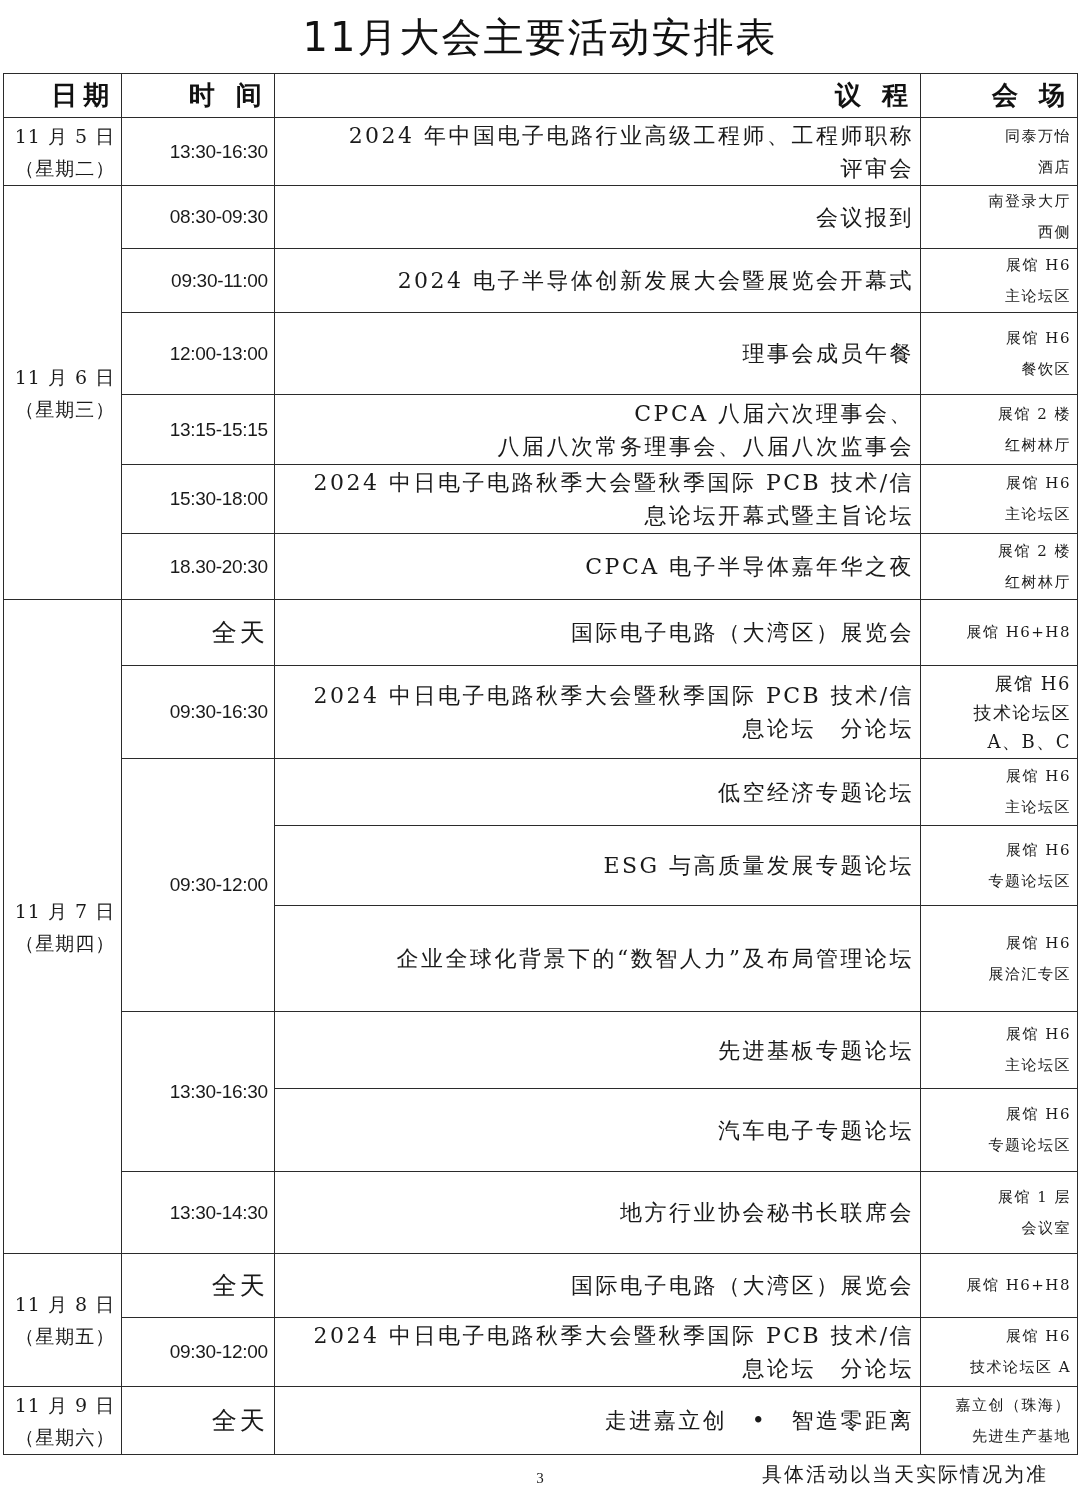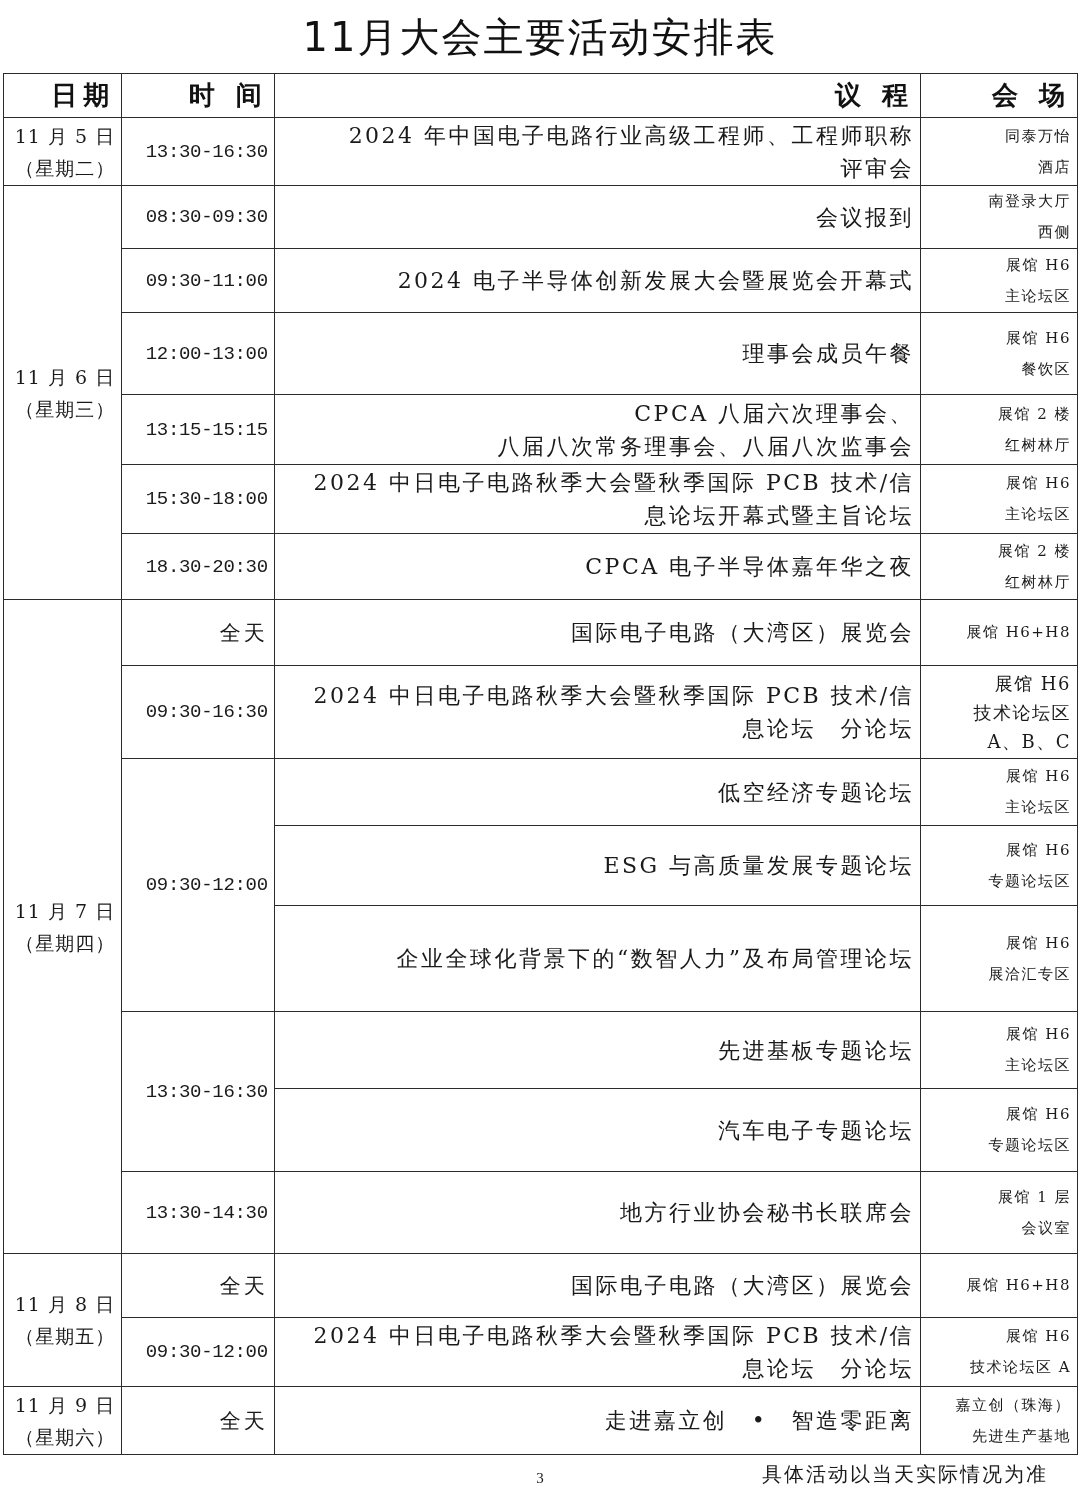--- a/index.html
+++ b/index.html
@@ -22,22 +22,22 @@
   }
   table.schedule th {
     height: 43px; font-size: 26px; font-weight: bold; letter-spacing: 6px;
     font-family: "DejaVu Sans", "Liberation Sans", sans-serif; color: #111;
   }
   .c-date { width: 113px; }
   .c-time { width: 146px; }
   .c-agenda { width: 618px; }
   .c-venue { width: 150px; }
   td.date { font-size: 19px; line-height: 32px; letter-spacing: 1px; }
-  td.time { font-size: 19px; font-family: Liberation Mono, monospace; letter-spacing: -0.3px; }
-  td.time.cjk { font-size: 21px; letter-spacing: 3px; }
+  td.time { font-size: 19px; font-family: Liberation Sans, sans-serif; letter-spacing: -0.3px; }
+  td.time.cjk { font-size: 25px; letter-spacing: 3px; }
   td.agenda { font-size: 22px; line-height: 33px; letter-spacing: 2.5px; margin-top: 12px; }
   td.venue { font-size: 15px; line-height: 31px; letter-spacing: 1.5px; }
   td.venue.sm { line-height: 29px; font-size: 18px; }
   .line { display: block; white-space: nowrap; }
   .note {
     position: absolute; right: 32px; top: 1461px; font-size: 20px; letter-spacing: 2px; text-align: center;
   }
   .page-num {
     position: absolute; left: 0; width: 1080px; top: 1470px; text-align: center;
     font-size: 15px; font-family: "Liberation Serif", serif;

